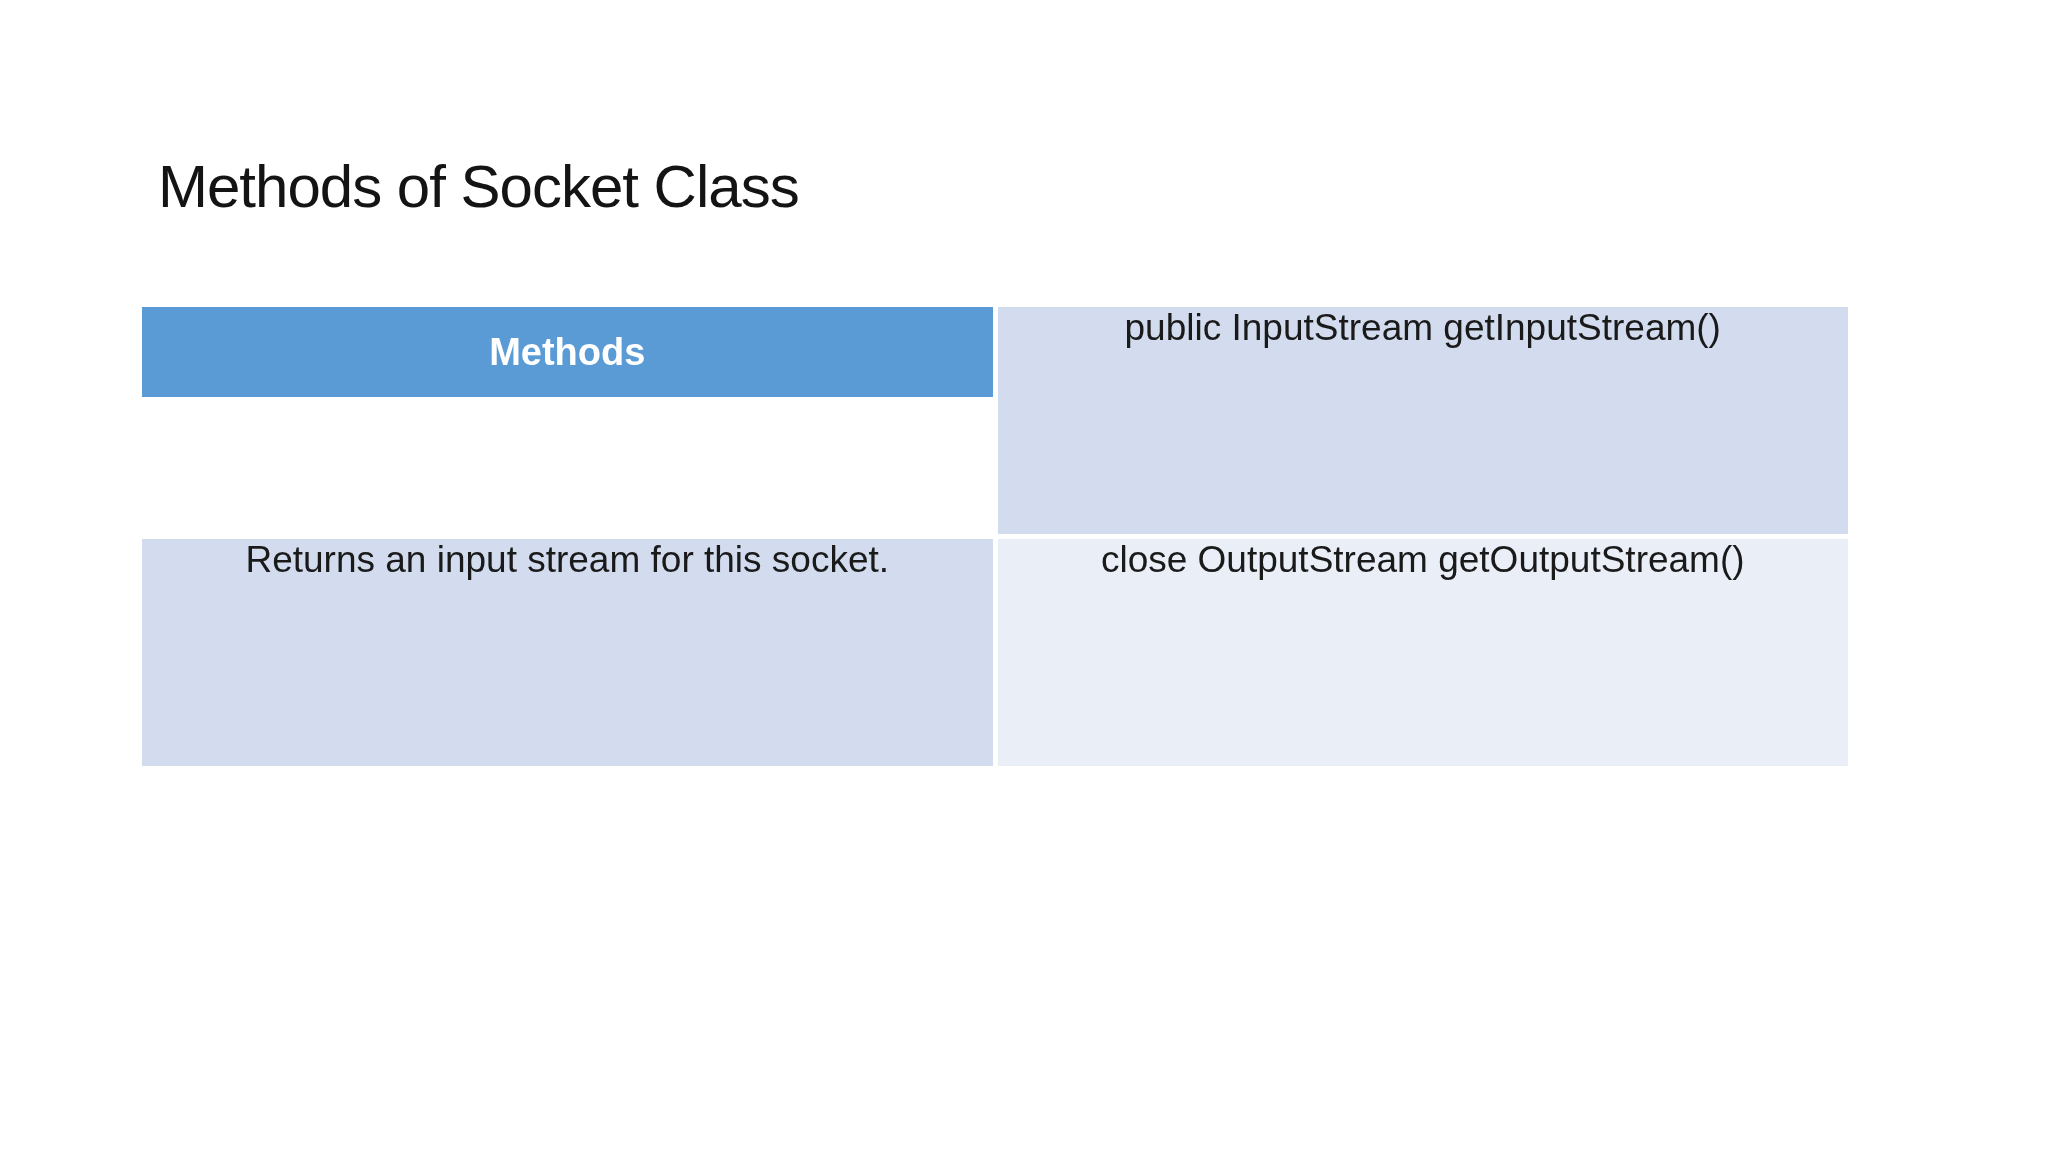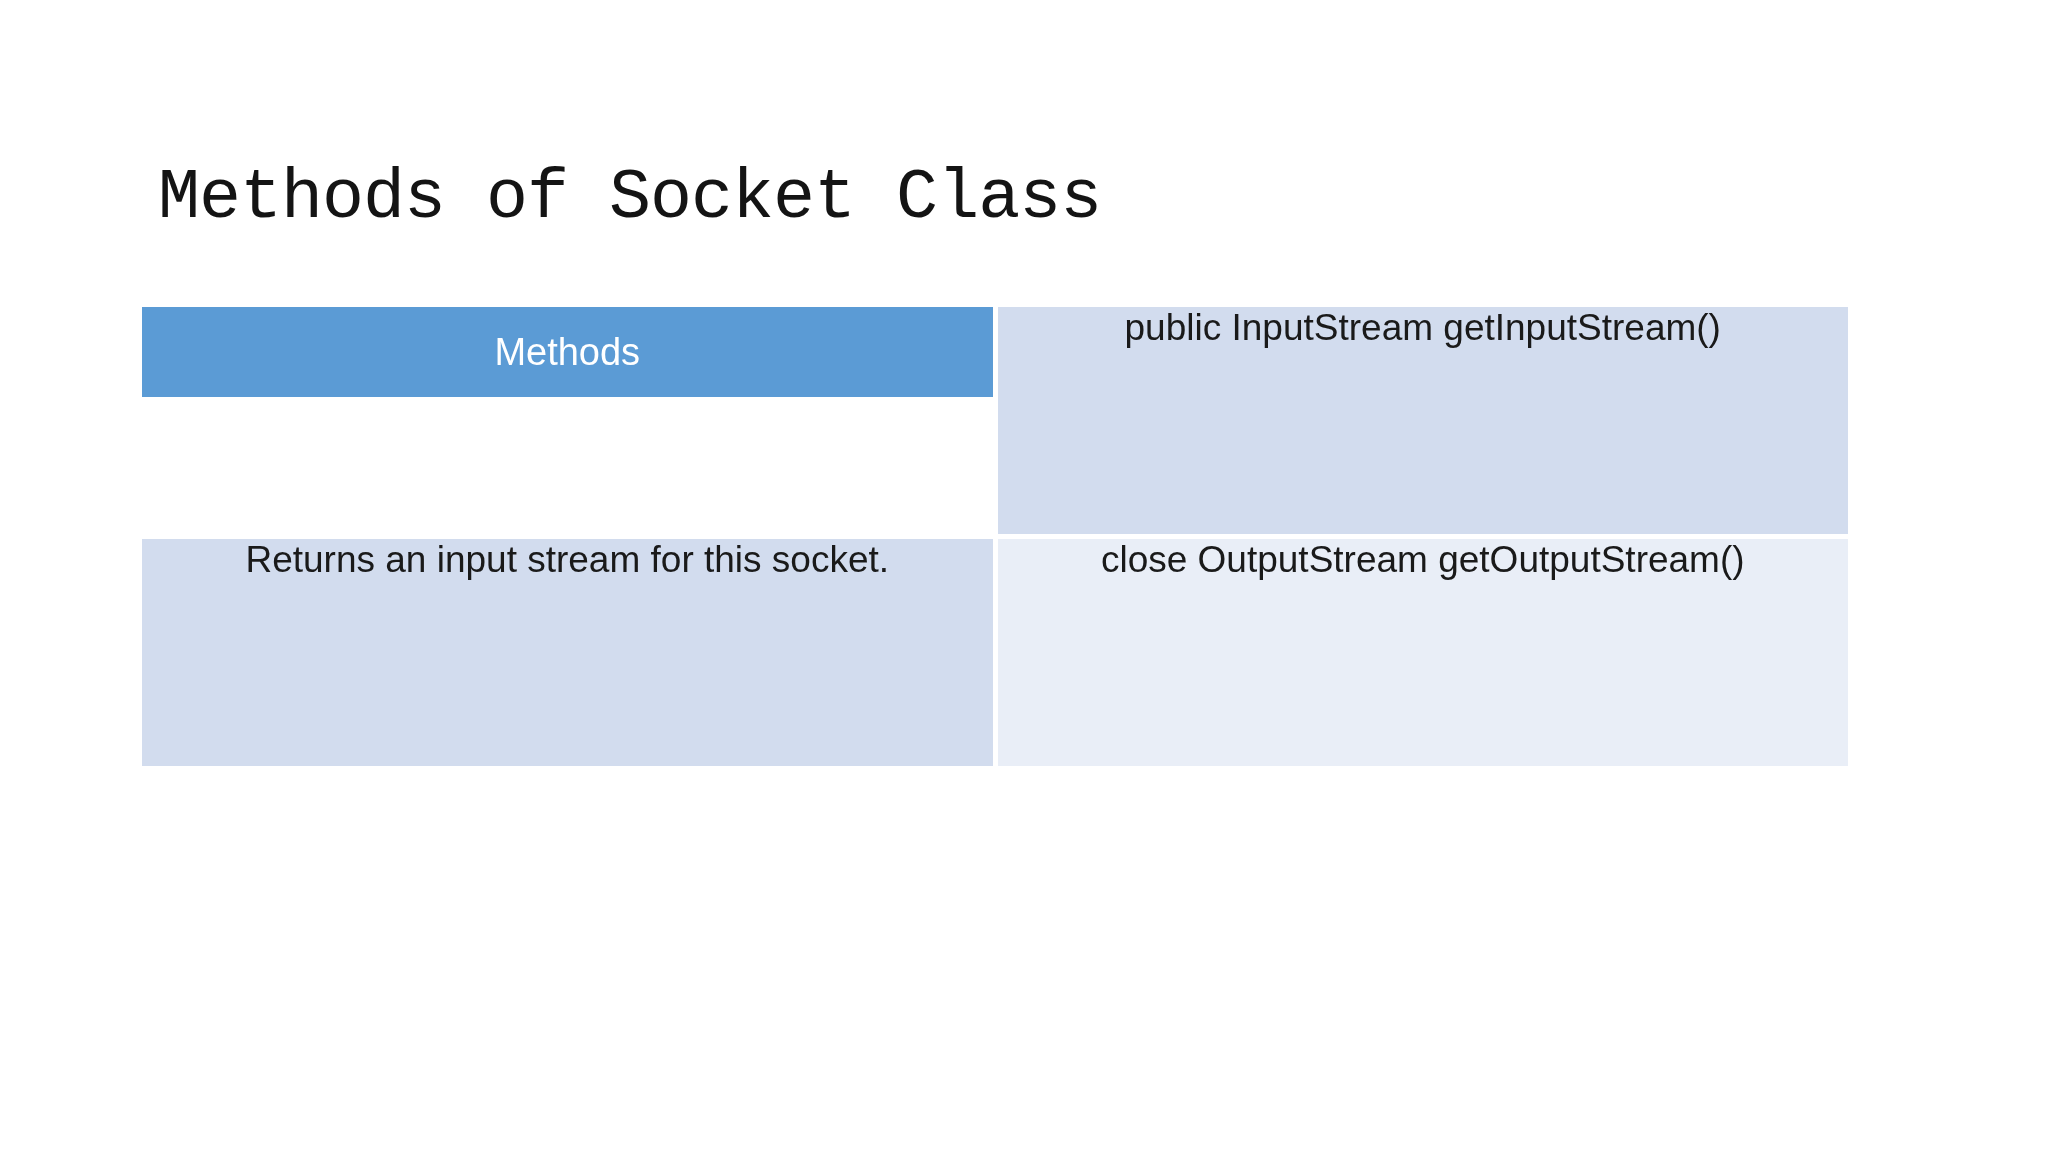--- a/index.html
+++ b/index.html
@@ -14,47 +14,46 @@
   .slide {
     position: relative;
     width: 2048px;
     height: 1152px;
     background: #ffffff;
   }
   .slide-title {
     position: absolute;
     left: 158px;
     top: 112px;
-    font-size: 70px;
+    font-size: 60px;
     font-weight: 300;
     letter-spacing: -1px;
     color: #141414;
     white-space: nowrap;
-    font-family: Liberation Mono, monospace;
   }
   .methods-table {
     position: absolute;
     left: 142px;
     top: 307px;
     width: 1706px;
     display: grid;
     grid-template-columns: 1fr 1fr;
     gap: 5px;
     background: var(--divider, #ffffff);
   }
   .cell {
     text-align: center;
     box-sizing: border-box;
   }
   .header-cell {
     height: 90px;
     background: var(--header-bg, #5B9BD5);
     color: var(--header-text, #ffffff);
     font-size: 38px;
-    font-weight: 400;
+    font-weight: 700;
     display: flex;
     align-items: center;
     justify-content: center;
   }
   .body-cell {
     height: 227px;
     font-size: 37px;
     color: var(--body-text, #1a1a1a);
   }
   .row-odd  { background: var(--row-odd-bg, #D2DCEE); }

